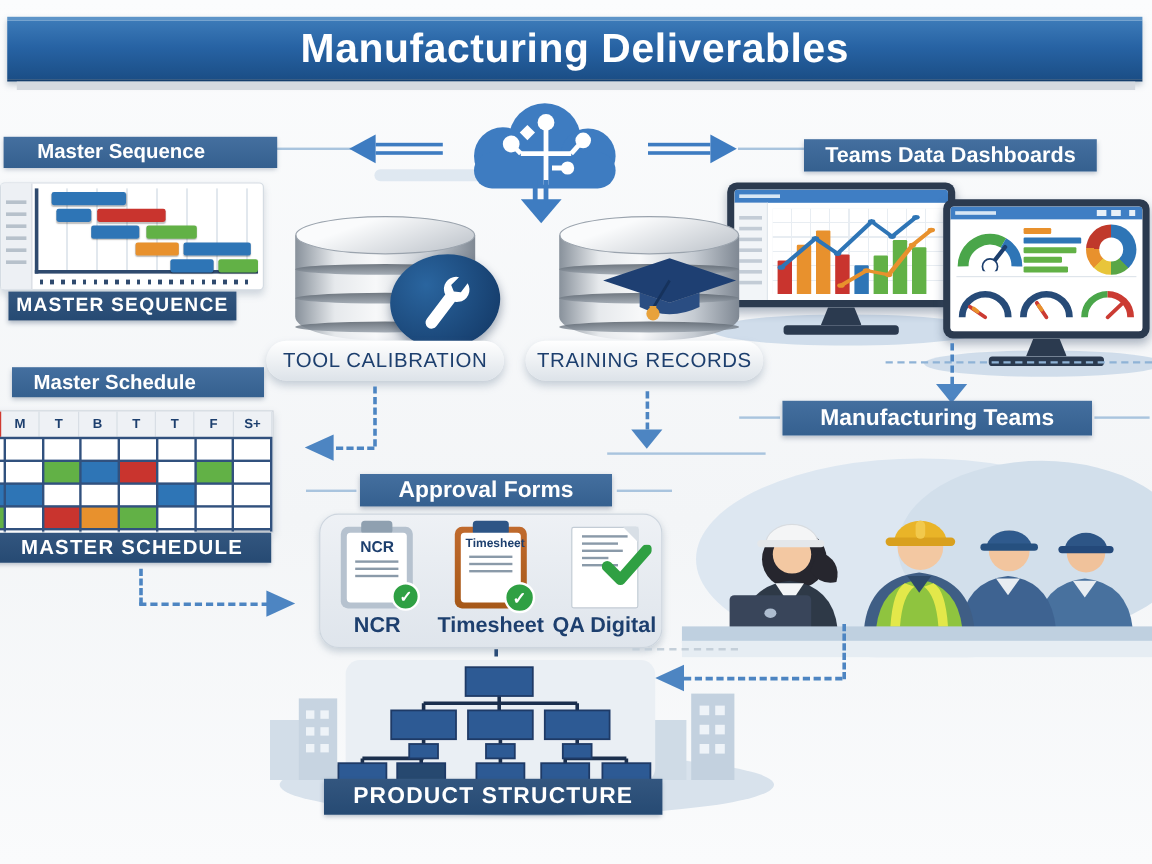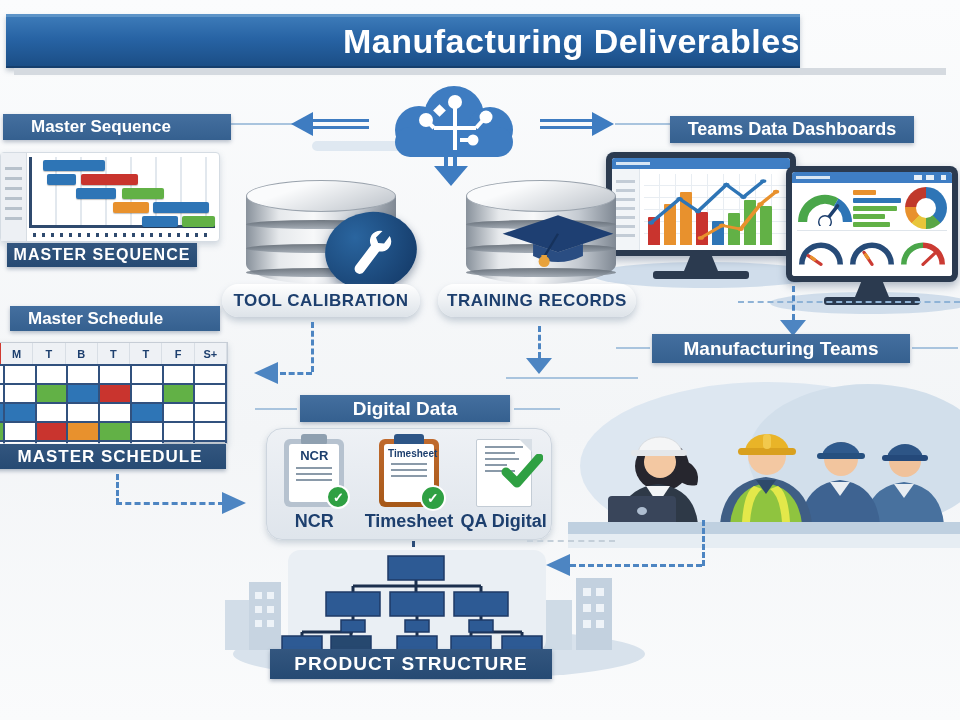--- a/index.html
+++ b/index.html
@@ -2,24 +2,24 @@
 <html><head>
 <meta charset="utf-8">
 <style>
   html,body{margin:0;padding:0;background:#fff;}
   .canvas{position:relative;width:960px;height:720px;overflow:hidden;
     background:linear-gradient(180deg,#fbfcfd 0%,#f3f5f7 60%,#fafbfc 100%);
     font-family:"Liberation Sans",sans-serif;}
   .abs{position:absolute;}
 
   
-  .title-banner{position:absolute;left:6px;top:14px;width:794px;height:49px;
+  .title-banner{position:absolute;left:6px;top:14px;width:946px;height:49px;
     background:linear-gradient(180deg,#3c7ab8 0%,#2763a4 45%,#1b4e86 100%);
     border-top:3px solid #5d94c8;border-bottom:2px solid #163f6d;
-    display:flex;align-items:center;justify-content:flex-end;
+    display:flex;align-items:center;justify-content:center;
     color:#fff;font-weight:bold;font-size:34px;letter-spacing:.5px;
     box-shadow:0 3px 5px rgba(90,110,130,.35);}
   .title-shadow{position:absolute;left:14px;top:68px;width:932px;height:7px;background:#d5dae0;}
   .banner{position:absolute;background:linear-gradient(180deg,#446f9f 0%,#35608f 100%);
     color:#fff;font-weight:bold;display:flex;align-items:center;
     box-shadow:0 2px 4px rgba(60,80,110,.35);}
   .banner.center{justify-content:center;}
   .footer-banner{position:absolute;background:linear-gradient(180deg,#33567f 0%,#264a73 100%);
     color:#fff;font-weight:bold;display:flex;align-items:center;justify-content:center;
     letter-spacing:1px;box-shadow:0 2px 4px rgba(60,80,110,.4);}
@@ -110,21 +110,21 @@
     background:linear-gradient(180deg,#59626c,#98a1ab);opacity:.85;}
   .db .top{position:absolute;left:0;top:0;width:150px;height:32px;border-radius:50%;
     background:linear-gradient(160deg,#fafbfc 30%,#c8cdd3 85%);border:1px solid #9aa3ad;box-sizing:border-box;}
   .badge{position:absolute;border-radius:50%;
     background:radial-gradient(circle at 35% 30%,#2a659f,#163e6d 80%);
     display:flex;align-items:center;justify-content:center;box-shadow:0 4px 8px rgba(30,50,80,.4);}
   .platform{position:absolute;height:33px;border-radius:18px;
     background:linear-gradient(180deg,#ffffff 0%,#dde3e9 100%);
     box-shadow:0 4px 7px rgba(120,140,160,.4);
     display:flex;align-items:center;justify-content:center;
-    color:#1d3f6e;font-weight:bold;font-size:17px;letter-spacing:.5px;}
+    color:#1d3f6e;font-weight:normal;font-size:17px;letter-spacing:.5px;}
 
   
   .forms-panel{position:absolute;left:266px;top:428px;width:286px;height:112px;
     background:linear-gradient(180deg,#eef1f5,#dfe5ec);border:1px solid #cdd5de;
     border-radius:16px;box-shadow:0 3px 6px rgba(120,140,160,.35);
     display:flex;justify-content:space-around;align-items:flex-start;padding-top:10px;box-sizing:border-box;}
   .form-col{display:flex;flex-direction:column;align-items:center;width:90px;}
   .form-label{color:#1d3f6e;font-weight:bold;font-size:18px;margin-top:4px;}
   .clipboard{position:relative;width:60px;height:68px;border-radius:6px;}
   .clip{position:absolute;top:-5px;left:50%;transform:translateX(-50%);width:26px;height:11px;border-radius:3px;}
@@ -440,21 +440,21 @@
   <div class="dashv" style="left:792px;top:286px;height:34px;"></div>
   <div class="dash-tri-down" style="left:780px;top:320px;"></div>
 
   <div class="dashv" style="left:116px;top:474px;height:30px;"></div>
   <div class="dashh" style="left:116px;top:502px;width:108px;"></div>
   <div class="dash-tri-right" style="left:222px;top:492px;"></div>
 
   <div class="thinline" style="left:255px;top:408px;width:42px;"></div>
   <div class="thinline" style="left:514px;top:408px;width:46px;"></div>
   <div class="banner center" style="left:300px;top:395px;width:210px;height:27px;font-size:19px;">
-    <span class="label-text">Digital Data</span>
+    <span class="label-text">Approval Forms</span>
   </div>
   <div class="forms-panel">
     <div class="form-col">
       <div class="clipboard" style="background:#b6c2cf;">
         <div class="clip" style="background:#8fa0b0;"></div>
         <div class="paper">
           <div class="doc-title" style="font-size:13px;">NCR</div>
           <div class="pline"></div>
             <div class="pline"></div>
             <div class="pline"></div>

